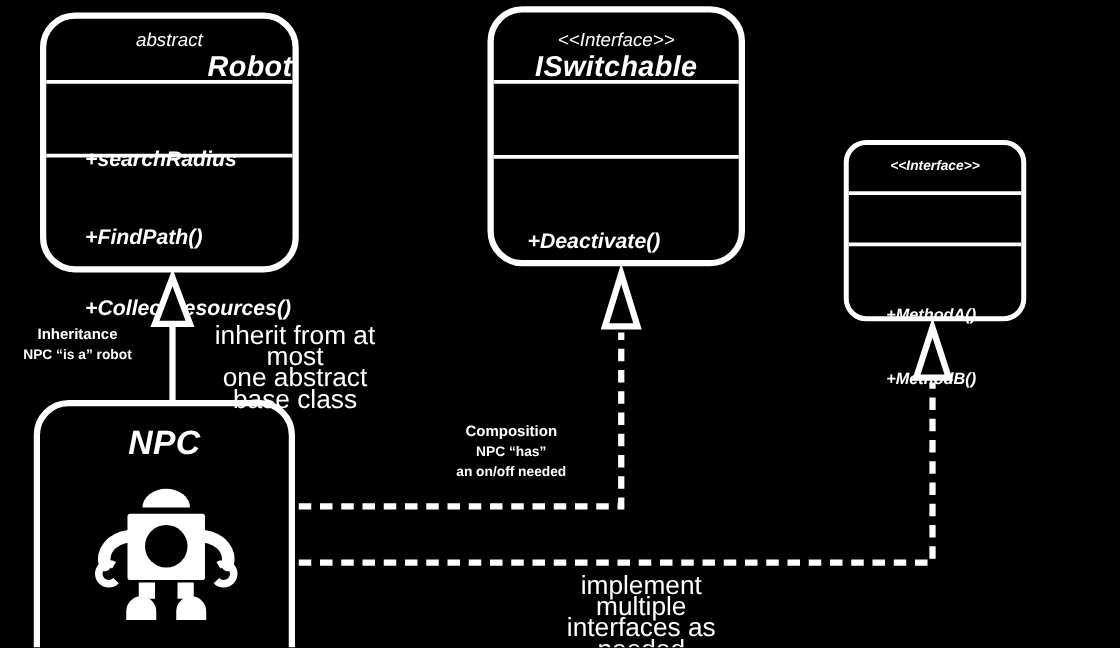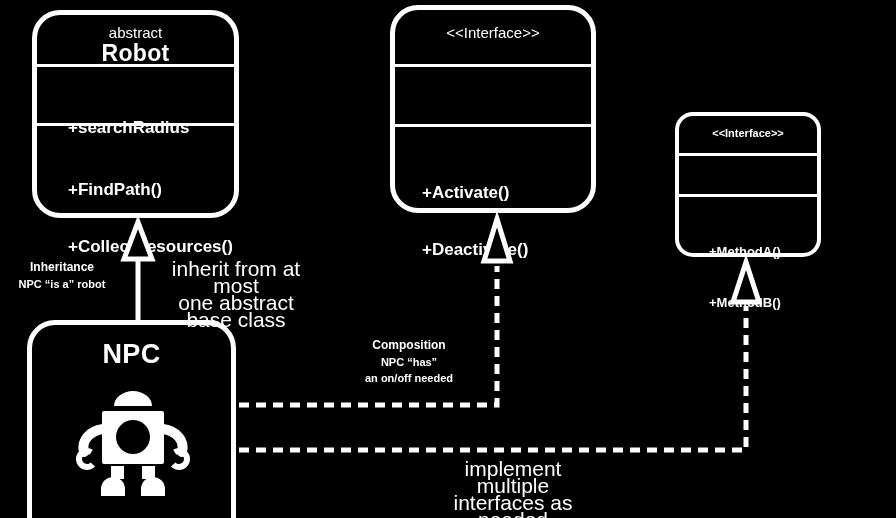--- a/index.html
+++ b/index.html
@@ -5,21 +5,21 @@
   :root { --bg:#000000; --fg:#ffffff; }
   * { box-sizing: border-box; }
   html,body { margin:0; padding:0; background:var(--bg); }
   .canvas {
     position:relative; width:896px; height:518px; overflow:hidden;
     background:var(--bg); color:var(--fg);
     font-family:"Liberation Sans", sans-serif;
   }
   .uml-box {
     position:absolute; background:var(--bg);
-    border:5px solid var(--fg); border-radius:28px;
+    border:5px solid var(--fg); border-radius:28px;font-style:italic;
   }
   .divider { position:absolute; left:0; right:0; height:3px; background:var(--fg); }
   .stereo { position:absolute; width:100%; text-align:center; font-size:15px; }
   .cls-name { position:absolute; width:100%; text-align:center; font-size:23px; font-weight:bold; letter-spacing:.3px; }
   .member-list { position:absolute; font-size:17px; font-weight:bold; line-height:19px; white-space:pre; }
   .lbl { position:absolute; text-align:center; }
   .lbl .t1 { font-size:12px; font-weight:bold; line-height:17px; }
   .lbl .t2 { font-size:11px; font-weight:600; line-height:16px; }
   .lbl .t3 { font-size:21px; font-weight:normal; line-height:17px; }
   .arrow-layer { position:absolute; left:0; top:0; pointer-events:none; }
@@ -35,38 +35,38 @@
   .small-box .stereo { font-size:11px; font-weight:bold; }
   .small-box .member-list { font-size:13px; font-weight:bold; line-height:17px; }
 </style>
 </head>
 <body>
 
 <div class="canvas">
 
   <div class="uml-box" style="left:32px; top:10px; width:207px; height:208px;">
     <div class="stereo" style="top:9px;">abstract</div>
-    <div class="cls-name" style="top:25px;">Robot</div>
+    <div class="cls-name" style="top:25px;text-align:right;">Robot</div>
     <div class="divider" style="top:49px;"></div>
     <div class="member-list" style="top:65px; left:31px;">
       <div>+searchRadius</div>
     </div>
     <div class="divider" style="top:108px;"></div>
     <div class="member-list" style="top:127px; left:31px;">
       <div>+FindPath()</div>
       <div>+CollectResources()</div>
     </div>
   </div>
 
   <div class="uml-box" style="left:390px; top:5px; width:206px; height:208px;">
     <div class="stereo" style="top:14px;">&lt;&lt;Interface&gt;&gt;</div>
+    <div class="cls-name" style="top:30px;">ISwitchable</div>
     <div class="divider" style="top:54px;"></div>
     <div class="divider" style="top:114px;"></div>
     <div class="member-list" style="top:135px; left:27px;">
-      <div>+Activate()</div>
       <div>+Deactivate()</div>
     </div>
   </div>
 
   <div class="uml-box small-box" style="left:675px; top:112px; width:146px; height:145px;">
     <div class="stereo" style="top:11px;">&lt;&lt;Interface&gt;&gt;</div>
     <div class="divider" style="top:37px;"></div>
     <div class="divider" style="top:78px;"></div>
     <div class="member-list" style="top:93px; left:30px;">
       <div>+MethodA()</div>

